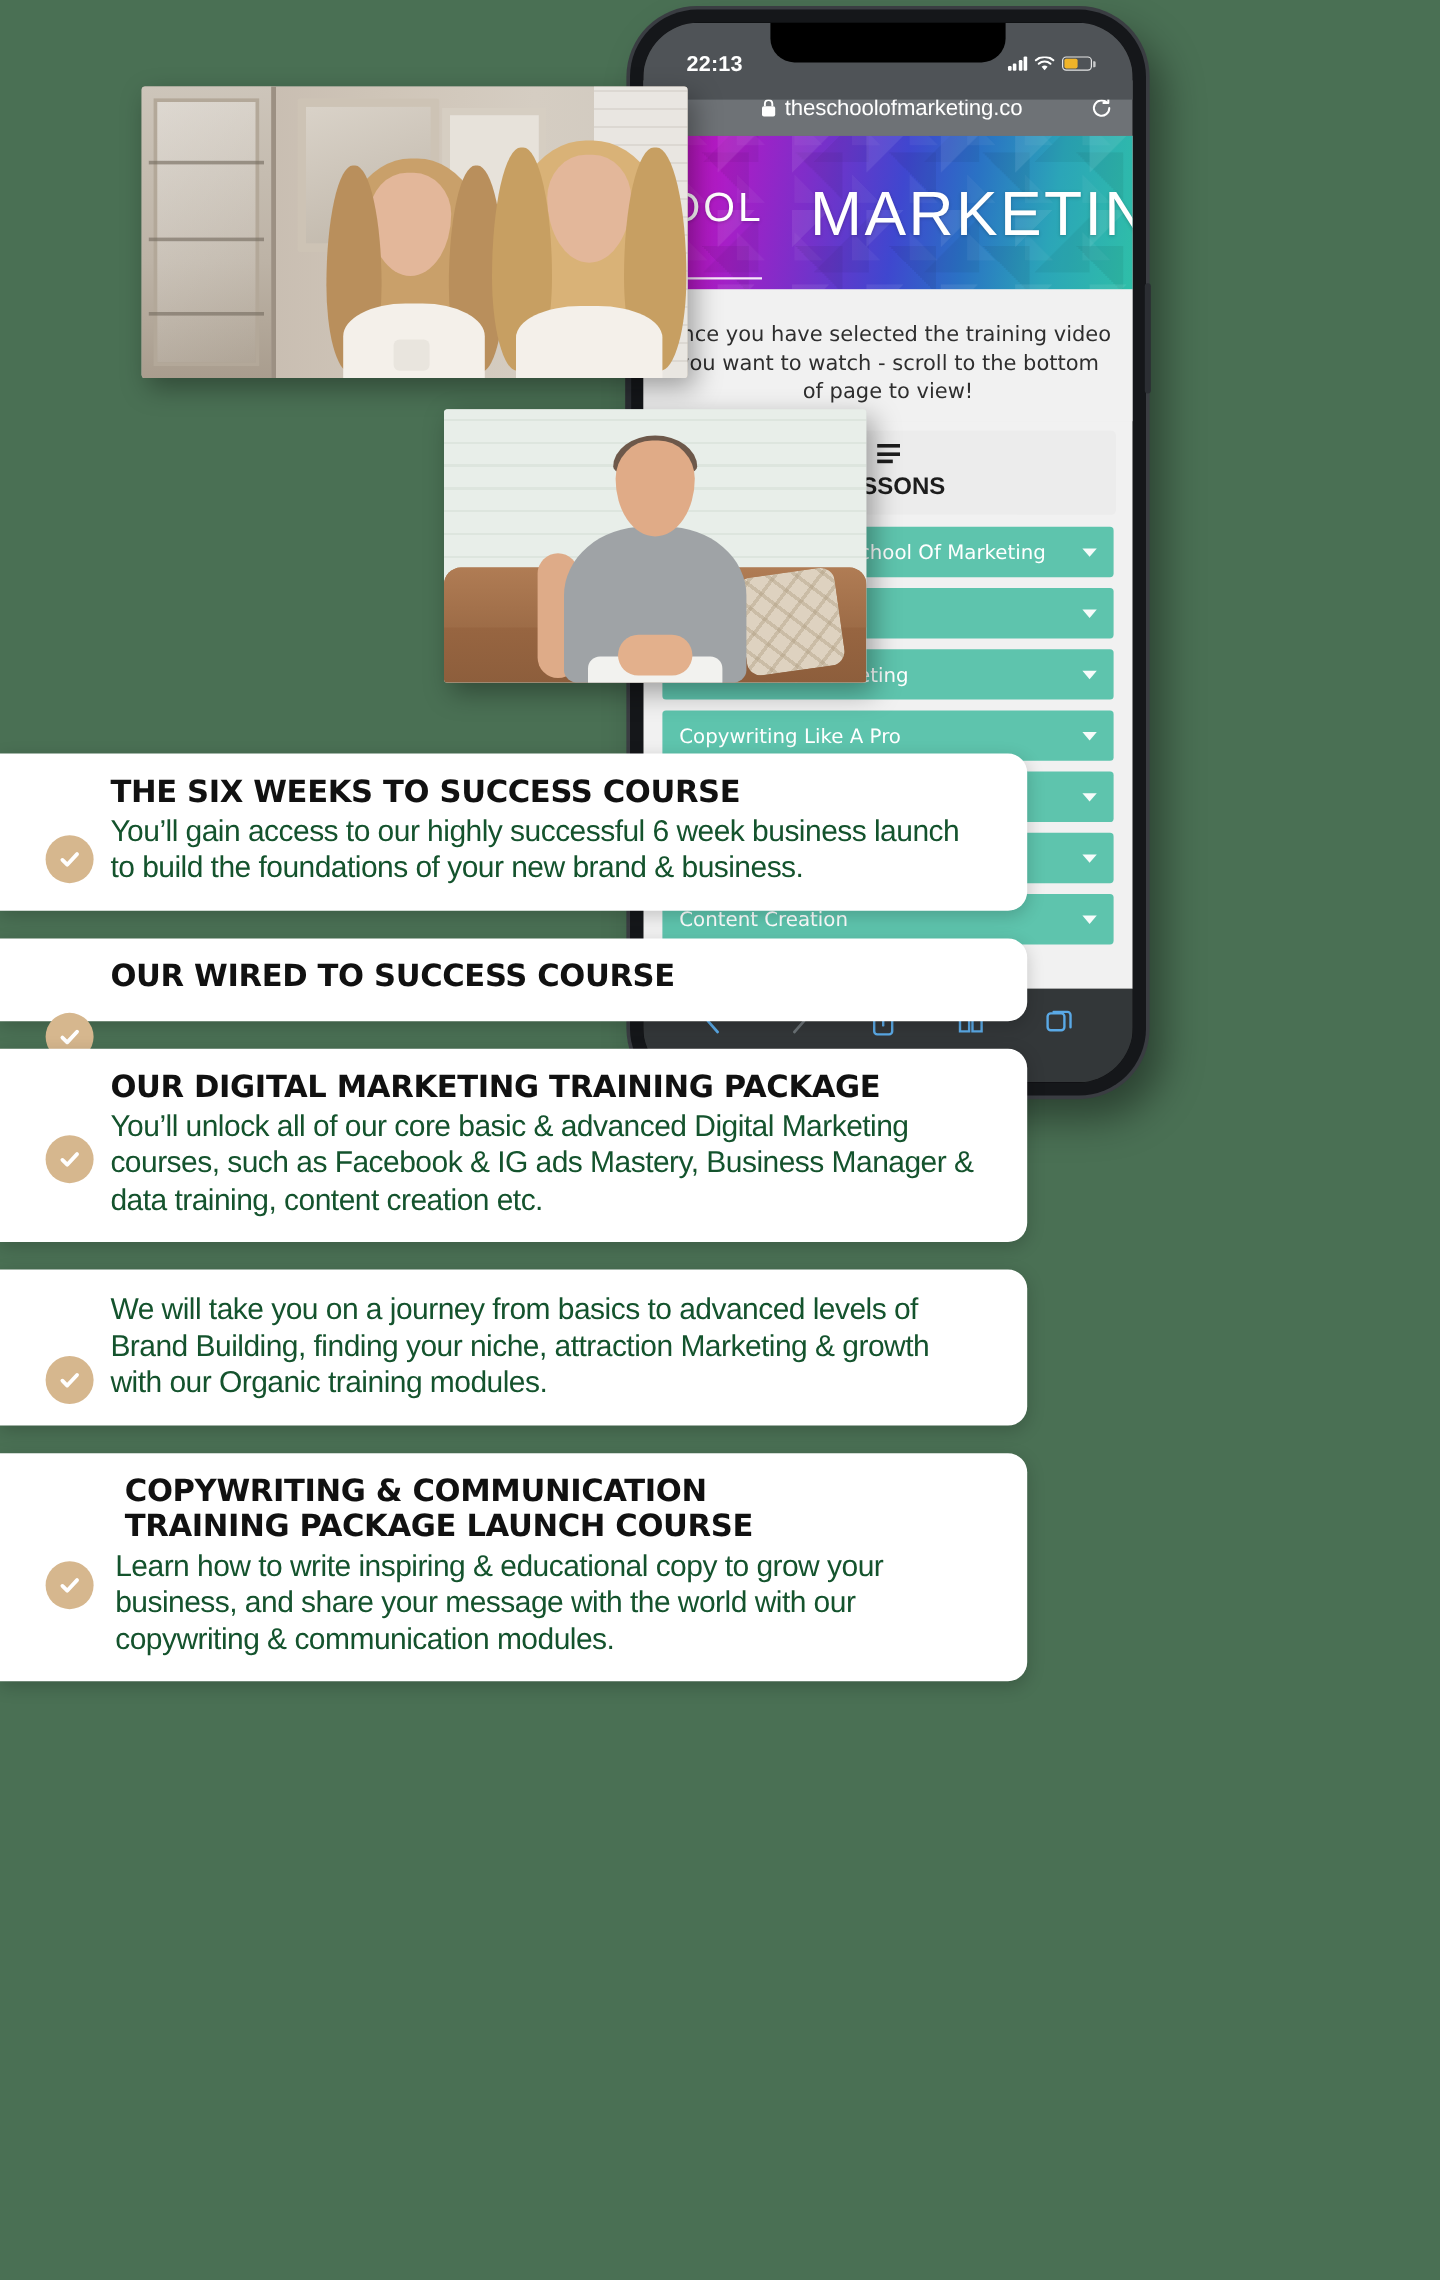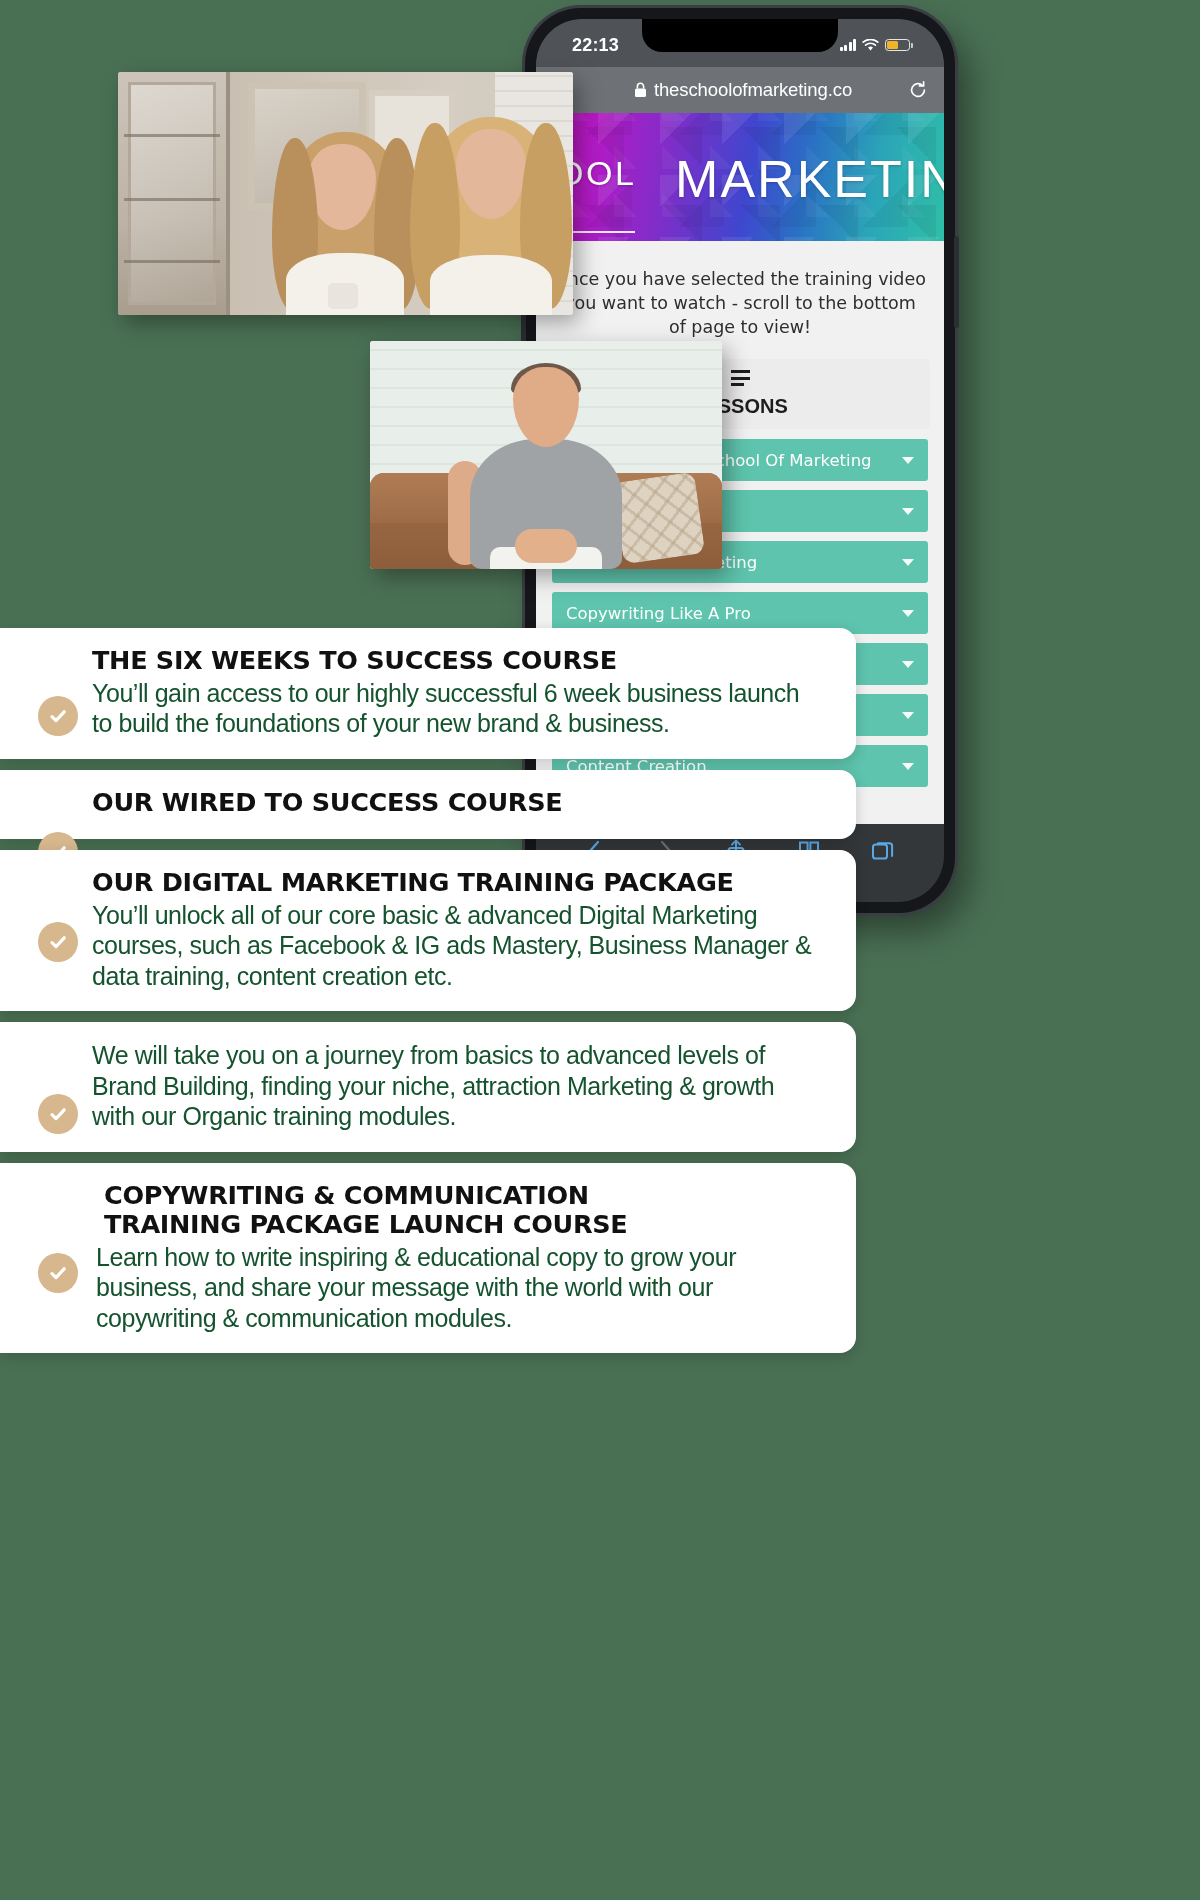--- a/index.html
+++ b/index.html
@@ -65,21 +65,21 @@
     height: 33px;
     background: #000;
     border-radius: 0 0 20px 20px;
     z-index: 30;
   }
 
   
   #status-bar {
     position: absolute;
     top: 0; left: 0; right: 0;
-    height: 48px;
+    height: 64px;
     background: #4f5357;
     z-index: 20;
     display: flex;
     align-items: center;
     justify-content: space-between;
     padding: 4px 30px 0 30px;
     color: #fff;
   }
   #status-time {
     font-size: 18px;
@@ -442,21 +442,21 @@
 
   
   #cards {
     position: absolute;
     left: 0;
     top: 628px;
     width: 856px;
     z-index: 14;
     display: flex;
     flex-direction: column;
-    gap: 11px;
+    gap: 23px;
   }
   .feature-card {
     position: relative;
     background: #ffffff;
     border-radius: 0 16px 16px 0;
     box-shadow: 0 4px 14px rgba(0,0,0,0.18);
     padding: 18px 34px 20px 92px;
   }
   .card-check {
     position: absolute;

